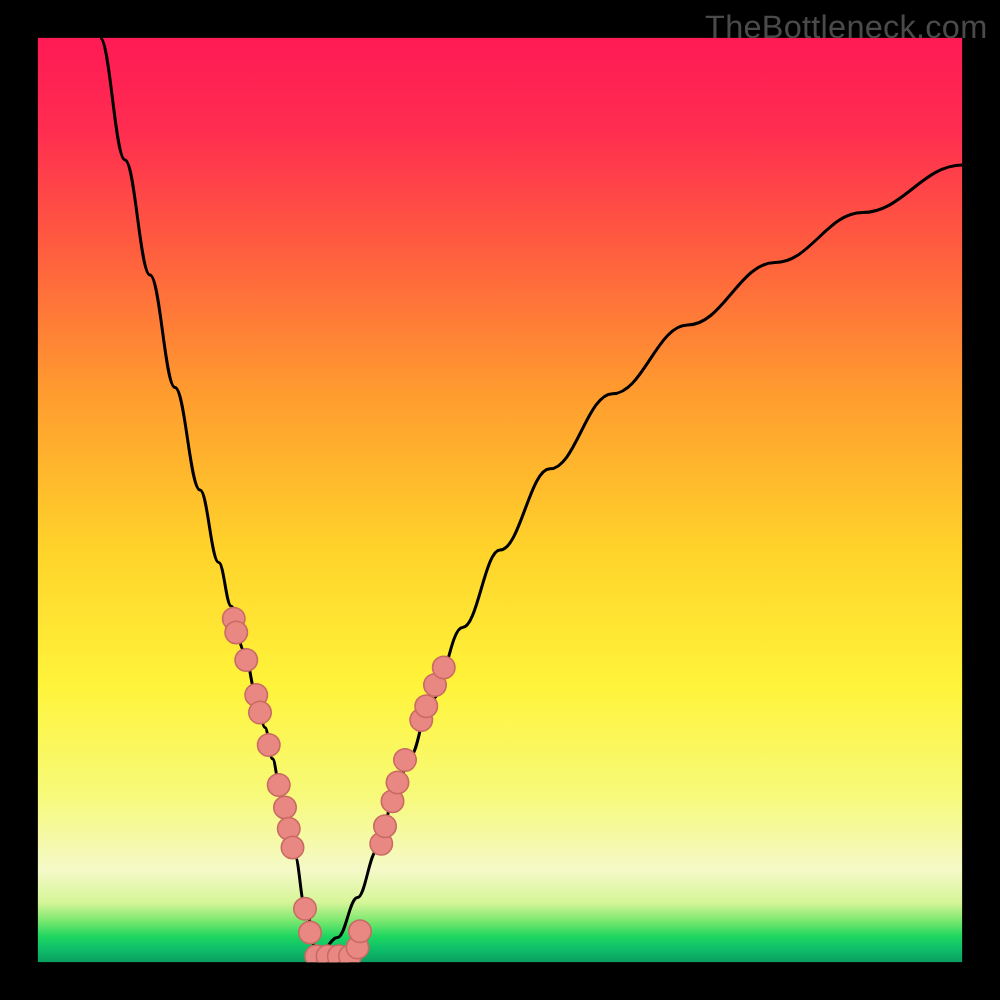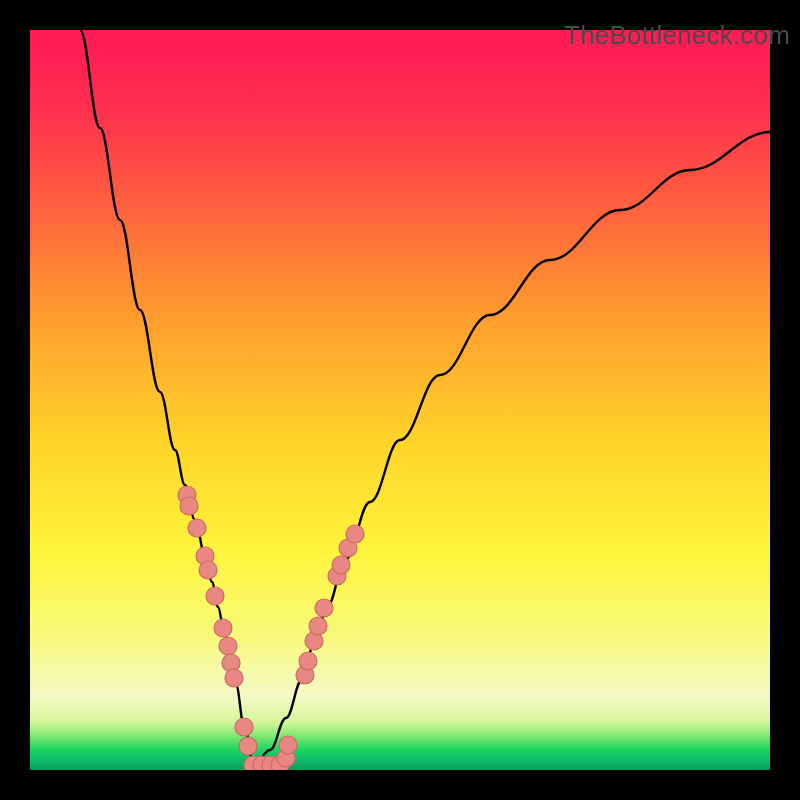--- a/index.html
+++ b/index.html
@@ -36,21 +36,20 @@
   }
   .watermark {
     position: absolute;
     top: 6px;
     right: 10px;
     color: #4a4a4a;
     font-size: 26px;
     font-weight: 500;
     letter-spacing: 0.2px;
     z-index: 5;
-    margin-top: 14px;
   }
   svg.curve {
     position: absolute;
     left: 0;
     top: 0;
     width: 740px;
     height: 740px;
     z-index: 3;
   }
   .dot {

